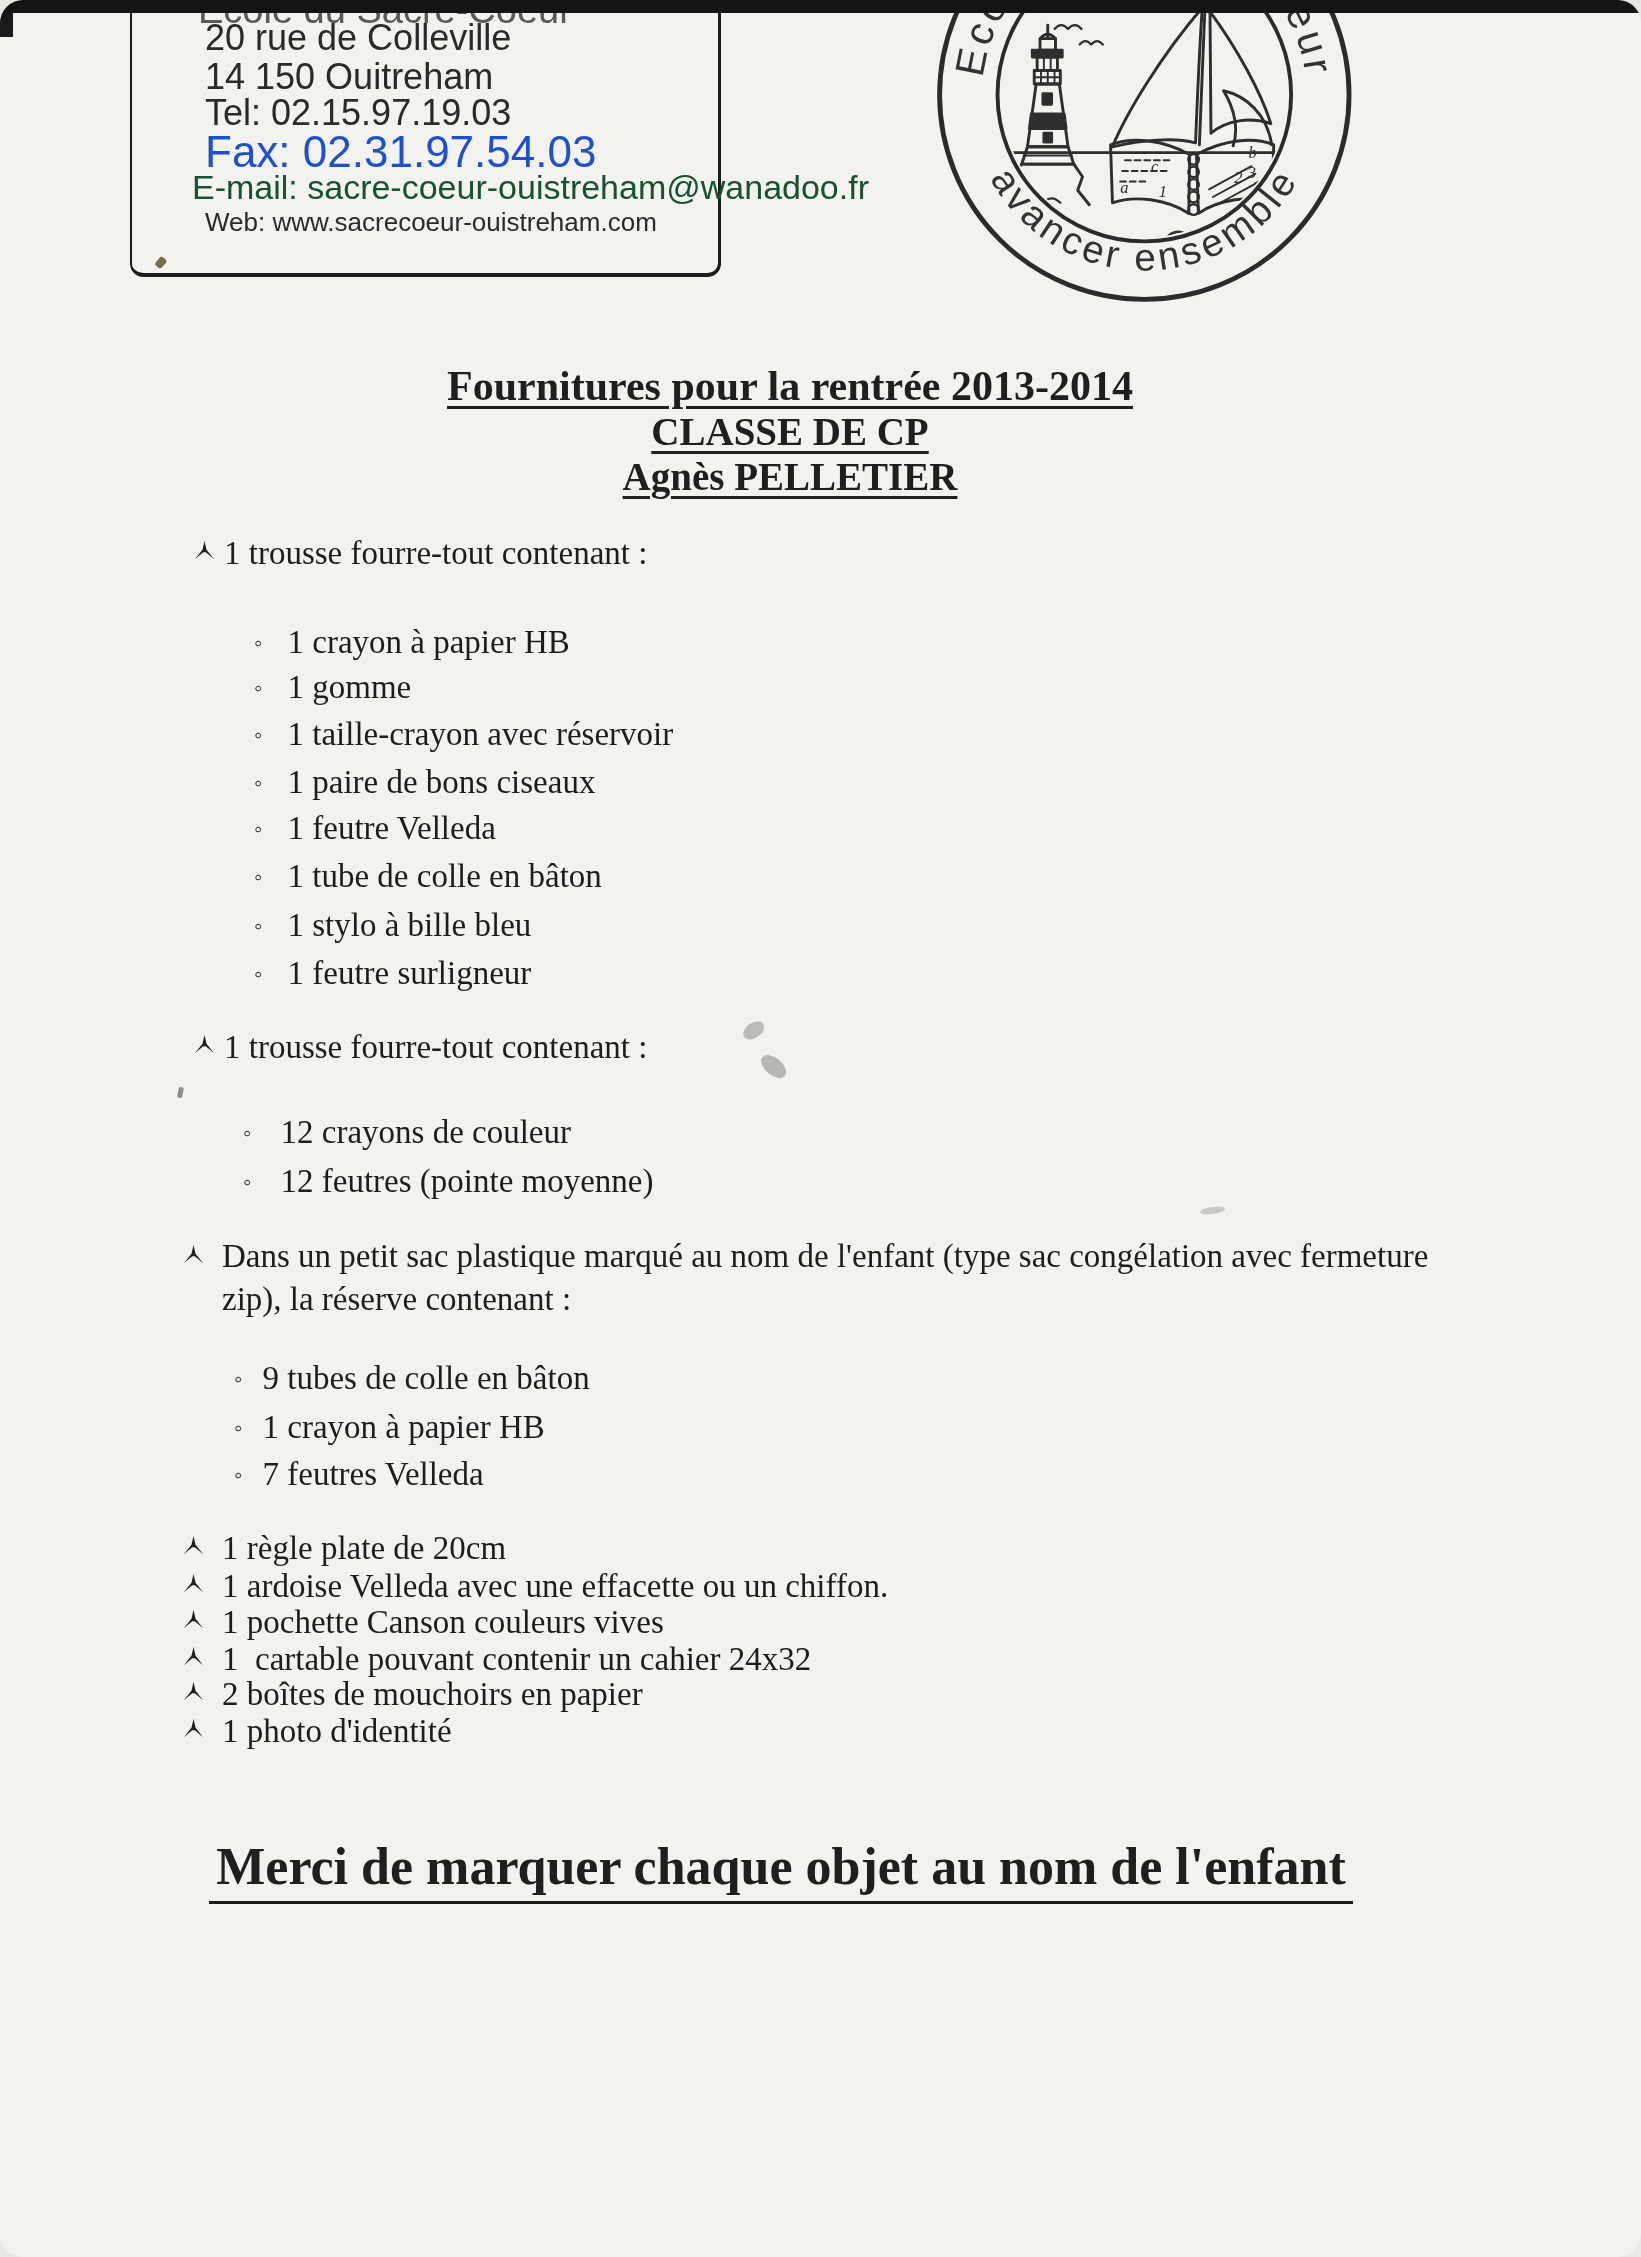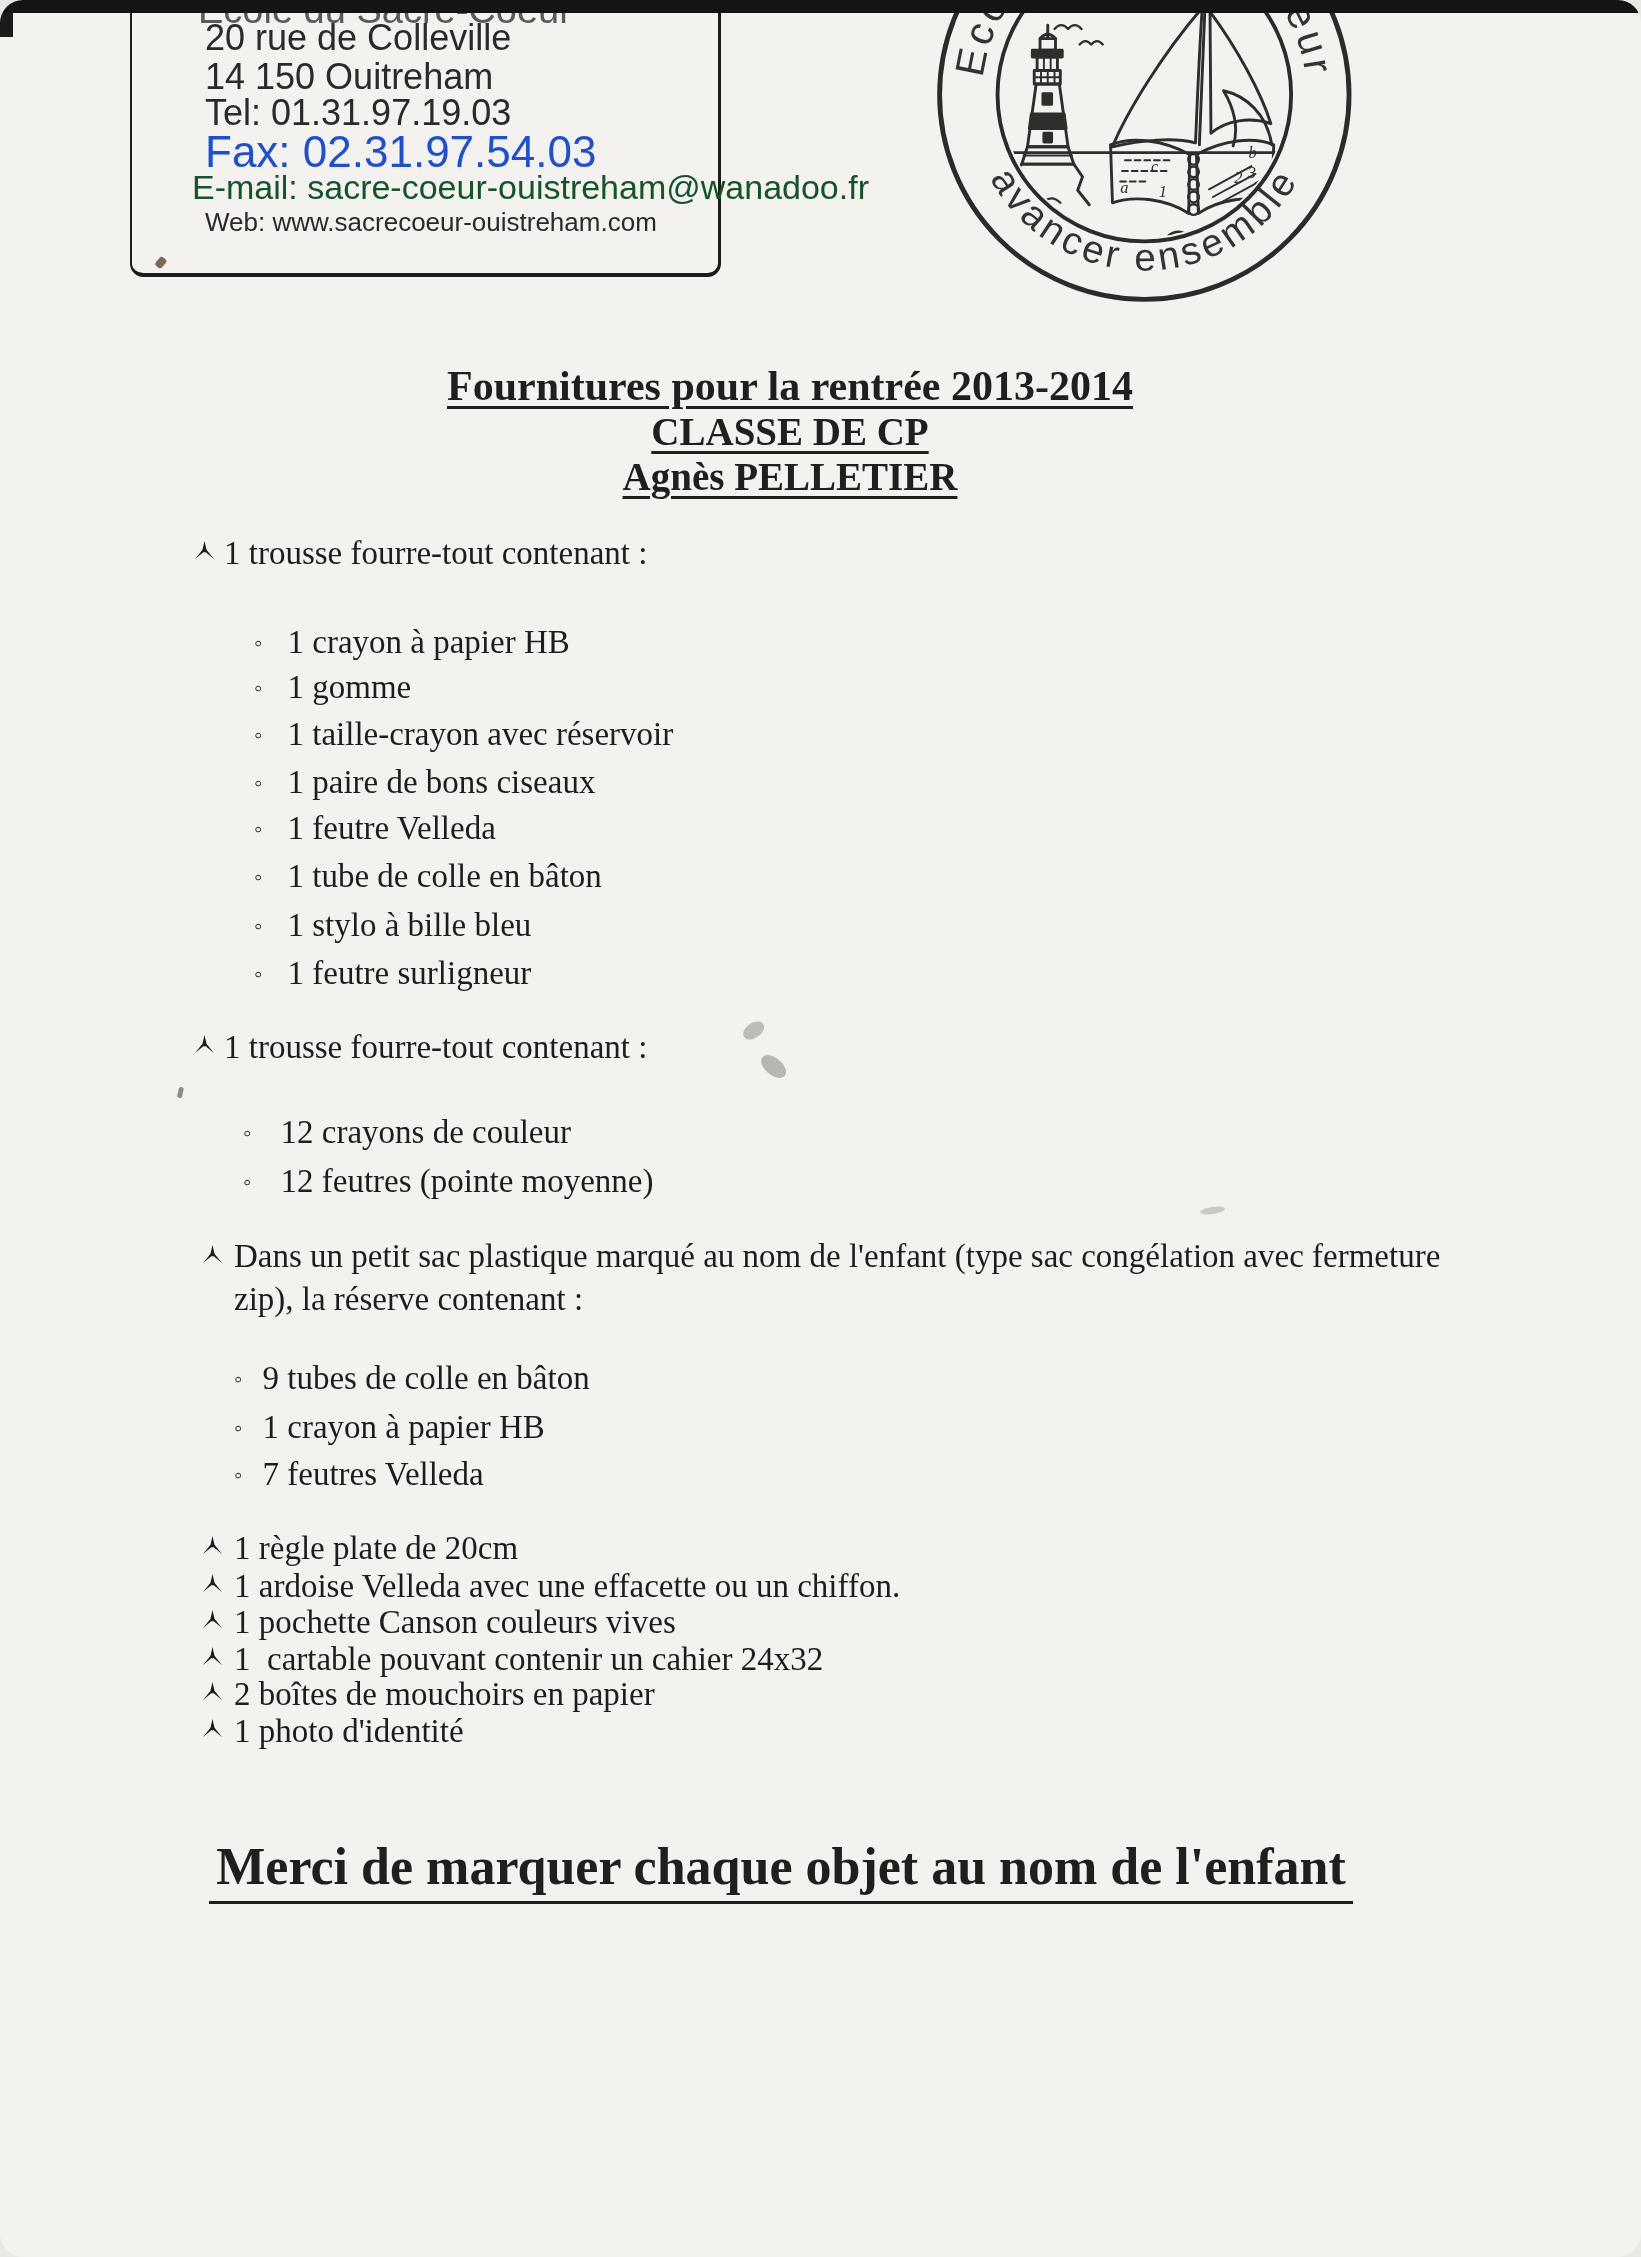--- a/index.html
+++ b/index.html
@@ -24,21 +24,21 @@
   
   .logo{position:absolute;left:869px;top:0;width:541px;height:338px;z-index:4;}
   
   .title{position:absolute;left:0;top:364px;width:1580px;text-align:center;font-weight:bold;}
   .title .t1{font-size:42px;line-height:45px;text-decoration:underline;text-decoration-thickness:2.9px;text-underline-offset:5.8px;}
   .title .t2,.title .t3{font-size:39px;line-height:45px;text-decoration:underline;text-decoration-thickness:2.9px;text-underline-offset:5.8px;}
   
   .row{position:absolute;display:flex;align-items:flex-start;font-size:33px;line-height:44px;color:#1d1d1d;}
   .row .txt{white-space:pre-wrap;}
   .main1{left:192px;gap:7px;}
-  .main2{left:200px;gap:9px;}
+  .main2{left:181px;gap:16px;}
   .sub1{left:254px;gap:25px;}
   .sub2{left:243px;gap:29px;}
   .sub3{left:234px;gap:20px;}
   .w1300 .txt{width:1253px;}
   .star{flex:0 0 auto;width:25px;padding-top:7.7px;}
   .star svg{display:block;}
   .dot{flex:0 0 auto;font-size:24px;line-height:44px;color:#2b2b2b;transform:translateY(1px);}
   
   .footer{position:absolute;left:0;top:1837px;width:1562px;text-align:center;}
   .footer span{display:inline-block;font-size:52px;font-weight:bold;
@@ -54,21 +54,21 @@
   <div class="smudge" style="left:742px;top:1023px;width:23px;height:14.5px;background:#bcbbb6;transform:rotate(-35deg);"></div>
   <div class="smudge" style="left:759px;top:1058px;width:29px;height:17.4px;background:#b7b6b1;transform:rotate(40deg);"></div>
   <div class="smudge" style="left:1200px;top:1207px;width:25px;height:6.8px;background:#c9c8c3;transform:rotate(-8deg);"></div>
   <div class="smudge" style="left:157px;top:257px;width:7.7px;height:10.6px;background:#7a6a52;transform:rotate(40deg);border-radius:2.9px;"></div>
   <div class="smudge" style="left:178px;top:1087px;width:4.8px;height:10.6px;background:#8d8d89;transform:rotate(12deg);border-radius:1.9px;"></div>
 
   <div class="lh">
     <div class="lh-name">École du Sacre-Coeur</div>
     <div class="lh-a1">20 rue de Colleville</div>
     <div class="lh-a2">14 150 Ouitreham</div>
-    <div class="lh-tel">Tel: 01.31.97.19.03</div>
+    <div class="lh-tel">Tel: 02.15.97.19.03</div>
     <div class="lh-fax">Fax: 02.31.97.54.03</div>
     <div class="lh-email">E-mail: sacre-coeur-ouistreham@wanadoo.fr</div>
     <div class="lh-web">Web: www.sacrecoeur-ouistreham.com</div>
   </div>
 
   <svg class="logo" viewBox="900 0 560 350" aria-hidden="true">
     <defs>
       <clipPath id="innerClip">
           <circle cx="1185" cy="98" r="148"></circle>
         </clipPath>

